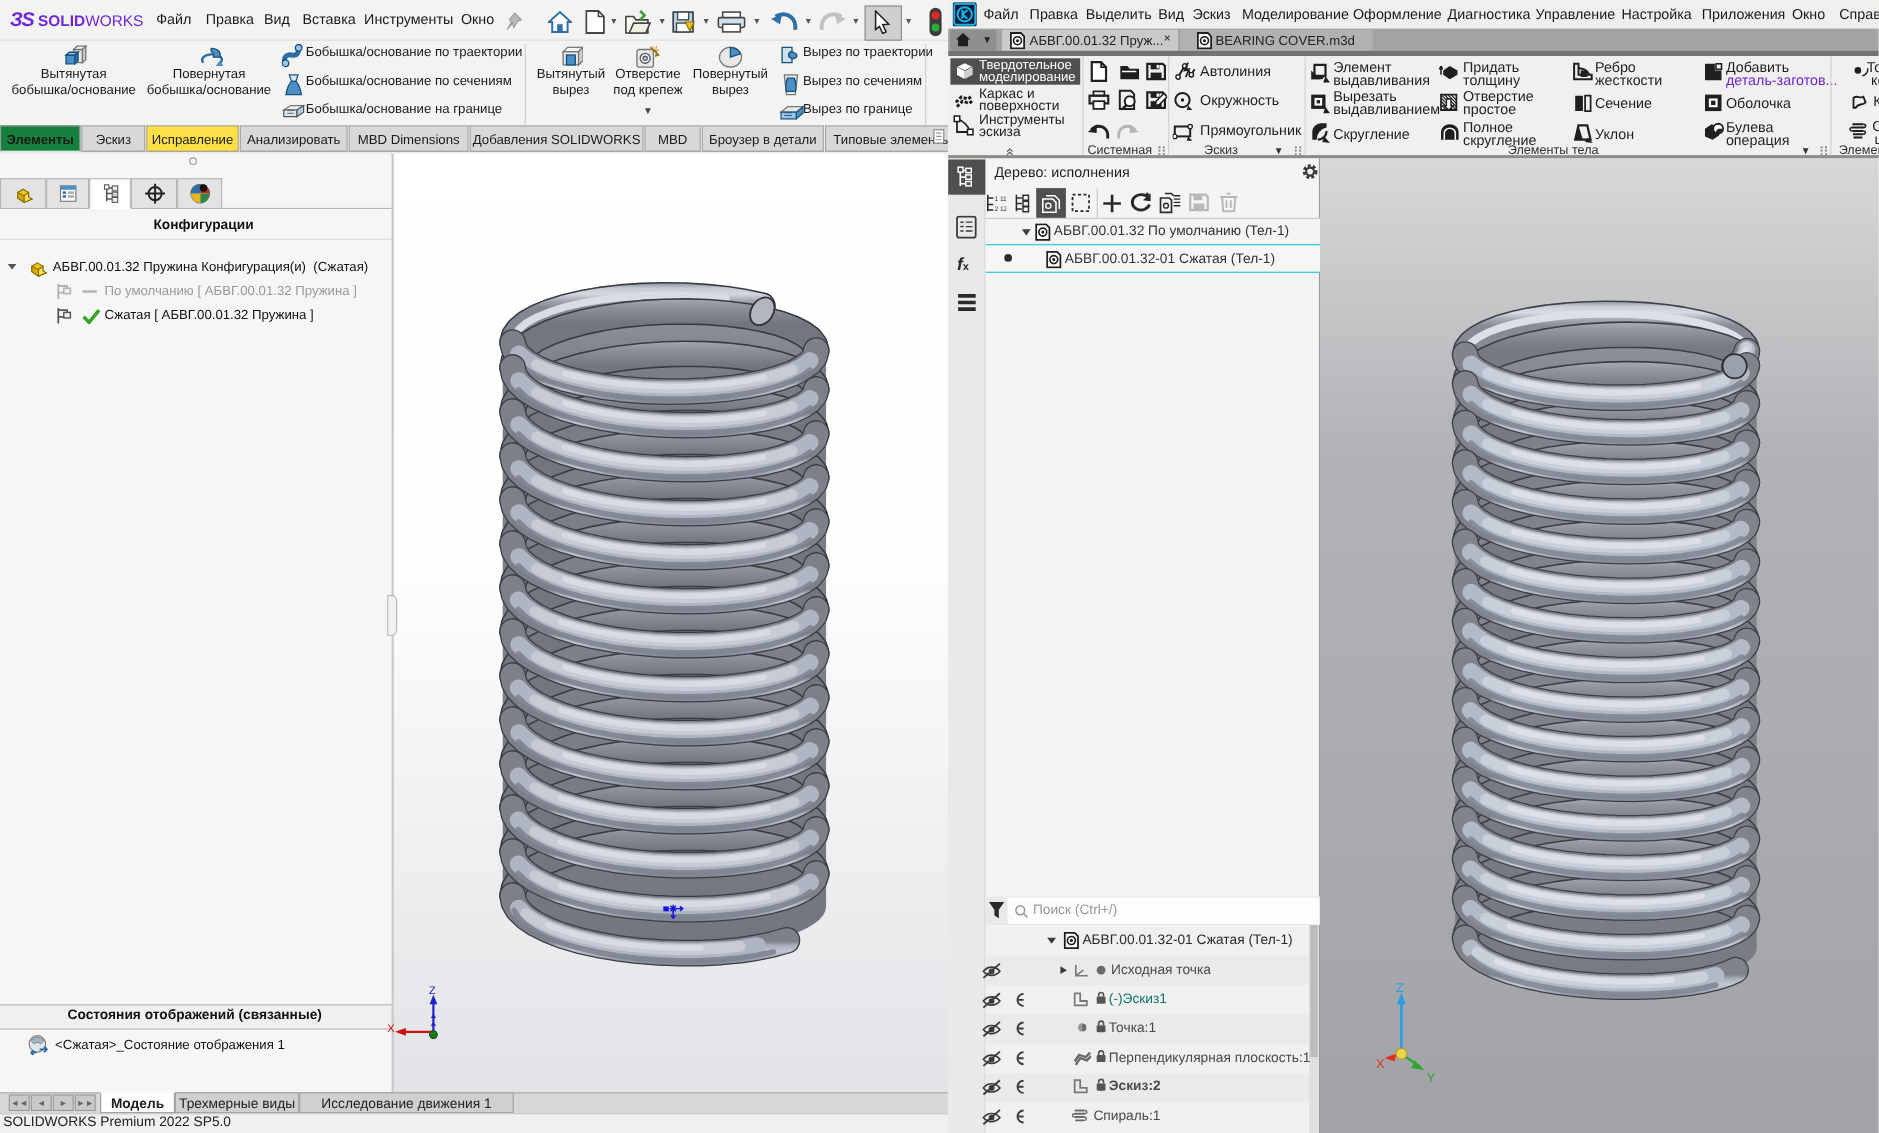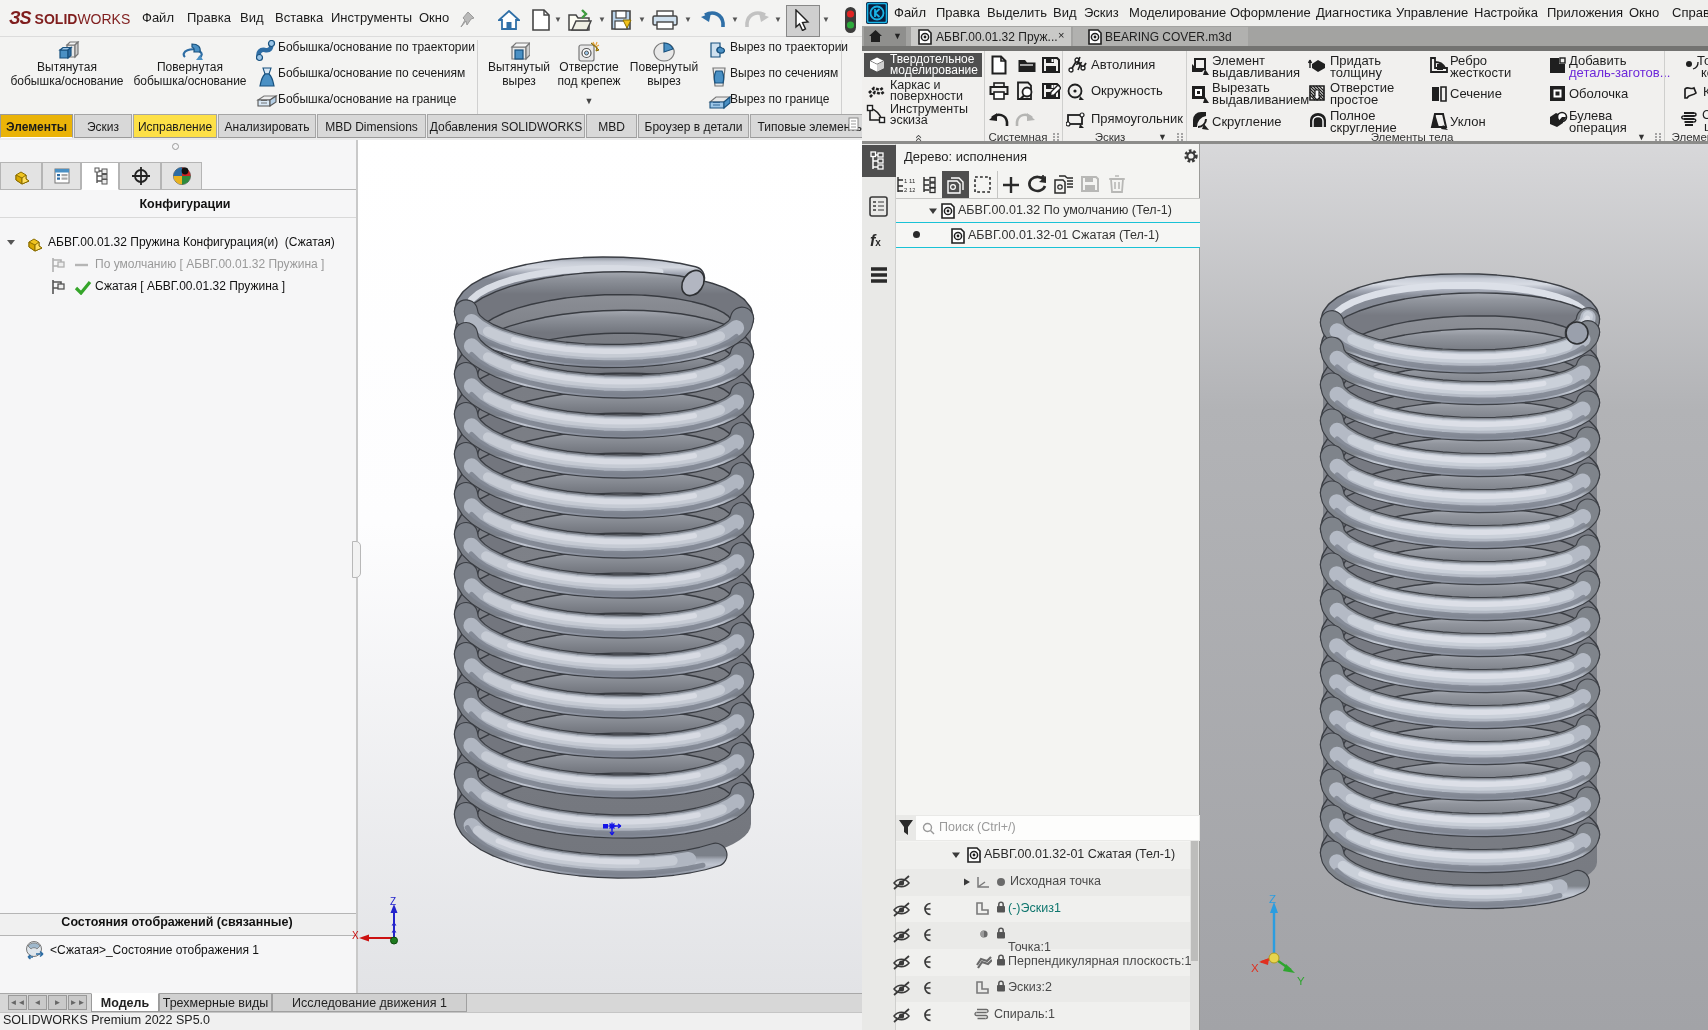--- a/index.html
+++ b/index.html
@@ -1,20 +1,20 @@
 <!DOCTYPE html>
 <html><head><meta charset="utf-8"><style>
 html,body{margin:0;padding:0;width:1708px;height:1030px;overflow:hidden;
 font-family:"Liberation Sans",sans-serif;background:#fff;}
 div{line-height:1.1}
 *{box-sizing:content-box}
 </style></head><body>
 <div style="position:relative;width:1708px;height:1030px">
     <div style="position:absolute;left:0px;top:0px;width:862px;height:1030px;background:#f3f3f2"></div>
-    <div style="position:absolute;left:9px;top:11px;font-size:14.5px;color:#7f1d1d;font-weight:400;white-space:nowrap;top:9px;"><span style="font-style:italic;font-weight:700;font-size:18px;letter-spacing:-1px">ЗS</span>&nbsp;<span style="font-weight:700;font-size:14px">SOLID</span><span style="font-weight:400;font-size:14px">WORKS</span></div>
+    <div style="position:absolute;left:9px;top:11px;font-size:14.5px;color:#6d28d9;font-weight:400;white-space:nowrap;top:9px;"><span style="font-style:italic;font-weight:700;font-size:18px;letter-spacing:-1px">ЗS</span>&nbsp;<span style="font-weight:700;font-size:14px">SOLID</span><span style="font-weight:400;font-size:14px">WORKS</span></div>
     <div style="position:absolute;left:142px;top:11px;font-size:13px;color:#1a1a1a;font-weight:400;white-space:nowrap;">Файл</div>
     <div style="position:absolute;left:187px;top:11px;font-size:13px;color:#1a1a1a;font-weight:400;white-space:nowrap;">Правка</div>
     <div style="position:absolute;left:240px;top:11px;font-size:13px;color:#1a1a1a;font-weight:400;white-space:nowrap;">Вид</div>
     <div style="position:absolute;left:275px;top:11px;font-size:13px;color:#1a1a1a;font-weight:400;white-space:nowrap;">Вставка</div>
     <div style="position:absolute;left:331px;top:11px;font-size:13px;color:#1a1a1a;font-weight:400;white-space:nowrap;">Инструменты</div>
     <div style="position:absolute;left:419px;top:11px;font-size:13px;color:#1a1a1a;font-weight:400;white-space:nowrap;">Окно</div>
     <div style="position:absolute;left:0px;top:36px;width:862px;height:1px;background:#dcdcdc"></div>
     <svg style="position:absolute;left:498px;top:10px" width="22" height="20" viewBox="0 0 22 20">
       <path d="M11 1 L21 10 L18 10 L18 19 L4 19 L4 10 L1 10 Z" fill="#fff" stroke="#2f6fa7" stroke-width="1.8"></path>
       <rect x="8.5" y="12" width="5" height="7" fill="#2f6fa7"></rect>
@@ -139,21 +139,21 @@
     <div style="position:absolute;left:730px;top:67px;font-size:12px;color:#1a1a1a;font-weight:400;white-space:nowrap;">Вырез по сечениям</div>
     <svg style="position:absolute;left:708px;top:92px" width="24" height="20" viewBox="0 0 24 20">
       <path d="M2 10 L8 5 L22 5 L16 10 Z" fill="#e8e8e8" stroke="#777" stroke-width="1.1"></path>
       <path d="M2 10 L16 10 L16 16 L2 16 Z" fill="#9cc6e8" stroke="#18517e" stroke-width="1.1"></path>
       <path d="M16 10 L22 5 L22 11 L16 16 Z" fill="#4a90c4" stroke="#18517e" stroke-width="1.1"></path>
       <path d="M5 13 L12 13 M5 10.5 L12 10.5" stroke="#2a5d8c" stroke-width="0.9"></path>
     </svg>
     <div style="position:absolute;left:730px;top:93px;font-size:12px;color:#1a1a1a;font-weight:400;white-space:nowrap;">Вырез по границе</div>
     <div style="position:absolute;left:841px;top:40px;width:1px;height:74px;background:#d0d0d0"></div>
     <div style="position:absolute;left:0px;top:114px;width:862px;height:26px;background:#ececec;border-bottom:1px solid #9a9a9a"></div>
-    <div style="position:absolute;left:0px;top:114px;width:73px;height:24px;background:#eab308;border:1px solid #9a9a9a;border-bottom:1px solid #fff;font-weight:700;font-size:12px;color:#1a1a1a;text-align:center;line-height:25px;overflow:hidden;box-sizing:border-box">Элементы</div>
+    <div style="position:absolute;left:0px;top:114px;width:73px;height:24px;background:#15803d;border:1px solid #9a9a9a;border-bottom:1px solid #fff;font-weight:700;font-size:12px;color:#1a1a1a;text-align:center;line-height:25px;overflow:hidden;box-sizing:border-box">Элементы</div>
     <div style="position:absolute;left:74px;top:114px;width:58px;height:24px;background:#d8d8d8;border:1px solid #a6a6a6;border-bottom:1px solid #9a9a9a;font-size:12px;color:#1a1a1a;text-align:center;line-height:25px;overflow:hidden;box-sizing:border-box">Эскиз</div>
     <div style="position:absolute;left:133px;top:114px;width:84px;height:24px;background:#fde047;border:1px solid #a6a6a6;border-bottom:1px solid #9a9a9a;font-size:12px;color:#1a1a1a;text-align:center;line-height:25px;overflow:hidden;box-sizing:border-box">Исправление</div>
     <div style="position:absolute;left:218px;top:114px;width:98px;height:24px;background:#d8d8d8;border:1px solid #a6a6a6;border-bottom:1px solid #9a9a9a;font-size:12px;color:#1a1a1a;text-align:center;line-height:25px;overflow:hidden;box-sizing:border-box">Анализировать</div>
     <div style="position:absolute;left:317px;top:114px;width:109px;height:24px;background:#d8d8d8;border:1px solid #a6a6a6;border-bottom:1px solid #9a9a9a;font-size:12px;color:#1a1a1a;text-align:center;line-height:25px;overflow:hidden;box-sizing:border-box">MBD Dimensions</div>
     <div style="position:absolute;left:427px;top:114px;width:158px;height:24px;background:#d8d8d8;border:1px solid #a6a6a6;border-bottom:1px solid #9a9a9a;font-size:12px;color:#1a1a1a;text-align:center;line-height:25px;overflow:hidden;box-sizing:border-box">Добавления SOLIDWORKS</div>
     <div style="position:absolute;left:586px;top:114px;width:51px;height:24px;background:#d8d8d8;border:1px solid #a6a6a6;border-bottom:1px solid #9a9a9a;font-size:12px;color:#1a1a1a;text-align:center;line-height:25px;overflow:hidden;box-sizing:border-box">MBD</div>
     <div style="position:absolute;left:638px;top:114px;width:111px;height:24px;background:#d8d8d8;border:1px solid #a6a6a6;border-bottom:1px solid #9a9a9a;font-size:12px;color:#1a1a1a;text-align:center;line-height:25px;overflow:hidden;box-sizing:border-box">Броузер в детали</div>
     <div style="position:absolute;left:750px;top:114px;width:122px;height:24px;background:#d8d8d8;border:1px solid #a6a6a6;border-bottom:1px solid #9a9a9a;font-size:12px;color:#1a1a1a;text-align:center;line-height:25px;overflow:hidden;box-sizing:border-box">Типовые элементы</div>
     <svg style="position:absolute;left:848px;top:117px" width="12" height="14" viewBox="0 0 12 14">
       <rect x="1" y="1" width="9" height="12" fill="#fff" stroke="#888"></rect>
@@ -1362,21 +1362,21 @@
       <path d="M11.5 1.5 A5.5 5.5 0 0 0 11.5 12.5 M6.2 7 L11.5 7" fill="none" stroke="#3a3a3a" stroke-width="1.7"></path>
     </svg>
     <svg style="position:absolute;left:979px;top:929px" width="10" height="10" viewBox="0 0 10 10">
       <circle cx="5" cy="5" r="3.6" fill="#6a6a6a"></circle>
       <path d="M5 1.4 A3.6 3.6 0 0 0 5 8.6 Z" fill="#9a9a9a"></path>
     </svg>
     <svg style="position:absolute;left:996px;top:927px" width="10" height="12" viewBox="0 0 10 12">
       <rect x="1" y="5" width="8" height="6.5" rx="1" fill="#555"></rect>
       <path d="M2.8 5 L2.8 3.5 A2.2 2.2 0 0 1 7.2 3.5 L7.2 5" fill="none" stroke="#555" stroke-width="1.5"></path>
     </svg>
-    <div style="position:absolute;left:1008px;top:928px;font-size:12.5px;color:#4a4a4a;font-weight:400;white-space:nowrap;margin-top:13px;">Точка:1</div>
+    <div style="position:absolute;left:1008px;top:928px;font-size:12.5px;color:#4a4a4a;font-weight:400;white-space:nowrap;">Точка:1</div>
     <svg style="position:absolute;left:892px;top:955px" width="19" height="15" viewBox="0 0 19 15">
       <path d="M2 8 C6 3 13 3 17 8 C13 13 6 13 2 8 Z" fill="none" stroke="#3a3a3a" stroke-width="1.5"></path>
       <circle cx="9.5" cy="8" r="2.6" fill="#3a3a3a"></circle>
       <path d="M17 1 L2 14" stroke="#3a3a3a" stroke-width="1.7"></path>
     </svg>
     <svg style="position:absolute;left:919px;top:955px" width="14" height="14" viewBox="0 0 14 14">
       <path d="M11.5 1.5 A5.5 5.5 0 0 0 11.5 12.5 M6.2 7 L11.5 7" fill="none" stroke="#3a3a3a" stroke-width="1.7"></path>
     </svg>
     <svg style="position:absolute;left:976px;top:956px" width="16" height="13" viewBox="0 0 16 13">
       <path d="M1 9 L5 3 L11 5 L15 1" stroke="#6a6a6a" stroke-width="2.2" fill="none"></path>
@@ -1395,21 +1395,21 @@
     <svg style="position:absolute;left:919px;top:981px" width="14" height="14" viewBox="0 0 14 14">
       <path d="M11.5 1.5 A5.5 5.5 0 0 0 11.5 12.5 M6.2 7 L11.5 7" fill="none" stroke="#3a3a3a" stroke-width="1.7"></path>
     </svg>
     <svg style="position:absolute;left:975px;top:980px" width="15" height="15" viewBox="0 0 15 15">
       <path d="M2 2 L2 13 L13 13 L13 9 L7 9 L7 2 Z" fill="none" stroke="#7a7a7a" stroke-width="1.6"></path>
     </svg>
     <svg style="position:absolute;left:996px;top:980px" width="10" height="12" viewBox="0 0 10 12">
       <rect x="1" y="5" width="8" height="6.5" rx="1" fill="#555"></rect>
       <path d="M2.8 5 L2.8 3.5 A2.2 2.2 0 0 1 7.2 3.5 L7.2 5" fill="none" stroke="#555" stroke-width="1.5"></path>
     </svg>
-    <div style="position:absolute;left:1008px;top:981px;font-size:12.5px;color:#4a4a4a;font-weight:400;white-space:nowrap;">Эскиз:2</div>
+    <div style="position:absolute;left:1008px;top:981px;font-size:12.5px;color:#4a4a4a;font-weight:700;white-space:nowrap;">Эскиз:2</div>
     <svg style="position:absolute;left:892px;top:1008px" width="19" height="15" viewBox="0 0 19 15">
       <path d="M2 8 C6 3 13 3 17 8 C13 13 6 13 2 8 Z" fill="none" stroke="#3a3a3a" stroke-width="1.5"></path>
       <circle cx="9.5" cy="8" r="2.6" fill="#3a3a3a"></circle>
       <path d="M17 1 L2 14" stroke="#3a3a3a" stroke-width="1.7"></path>
     </svg>
     <svg style="position:absolute;left:919px;top:1008px" width="14" height="14" viewBox="0 0 14 14">
       <path d="M11.5 1.5 A5.5 5.5 0 0 0 11.5 12.5 M6.2 7 L11.5 7" fill="none" stroke="#3a3a3a" stroke-width="1.7"></path>
     </svg>
     <svg style="position:absolute;left:974px;top:1007px" width="16" height="15" viewBox="0 0 16 15">
       <path d="M3 2.5 H12 M2.5 5.5 H12.5 M3 8.5 H12 M3.5 11.5 H11.5" stroke="#6a6a6a" stroke-width="1.7"></path>

